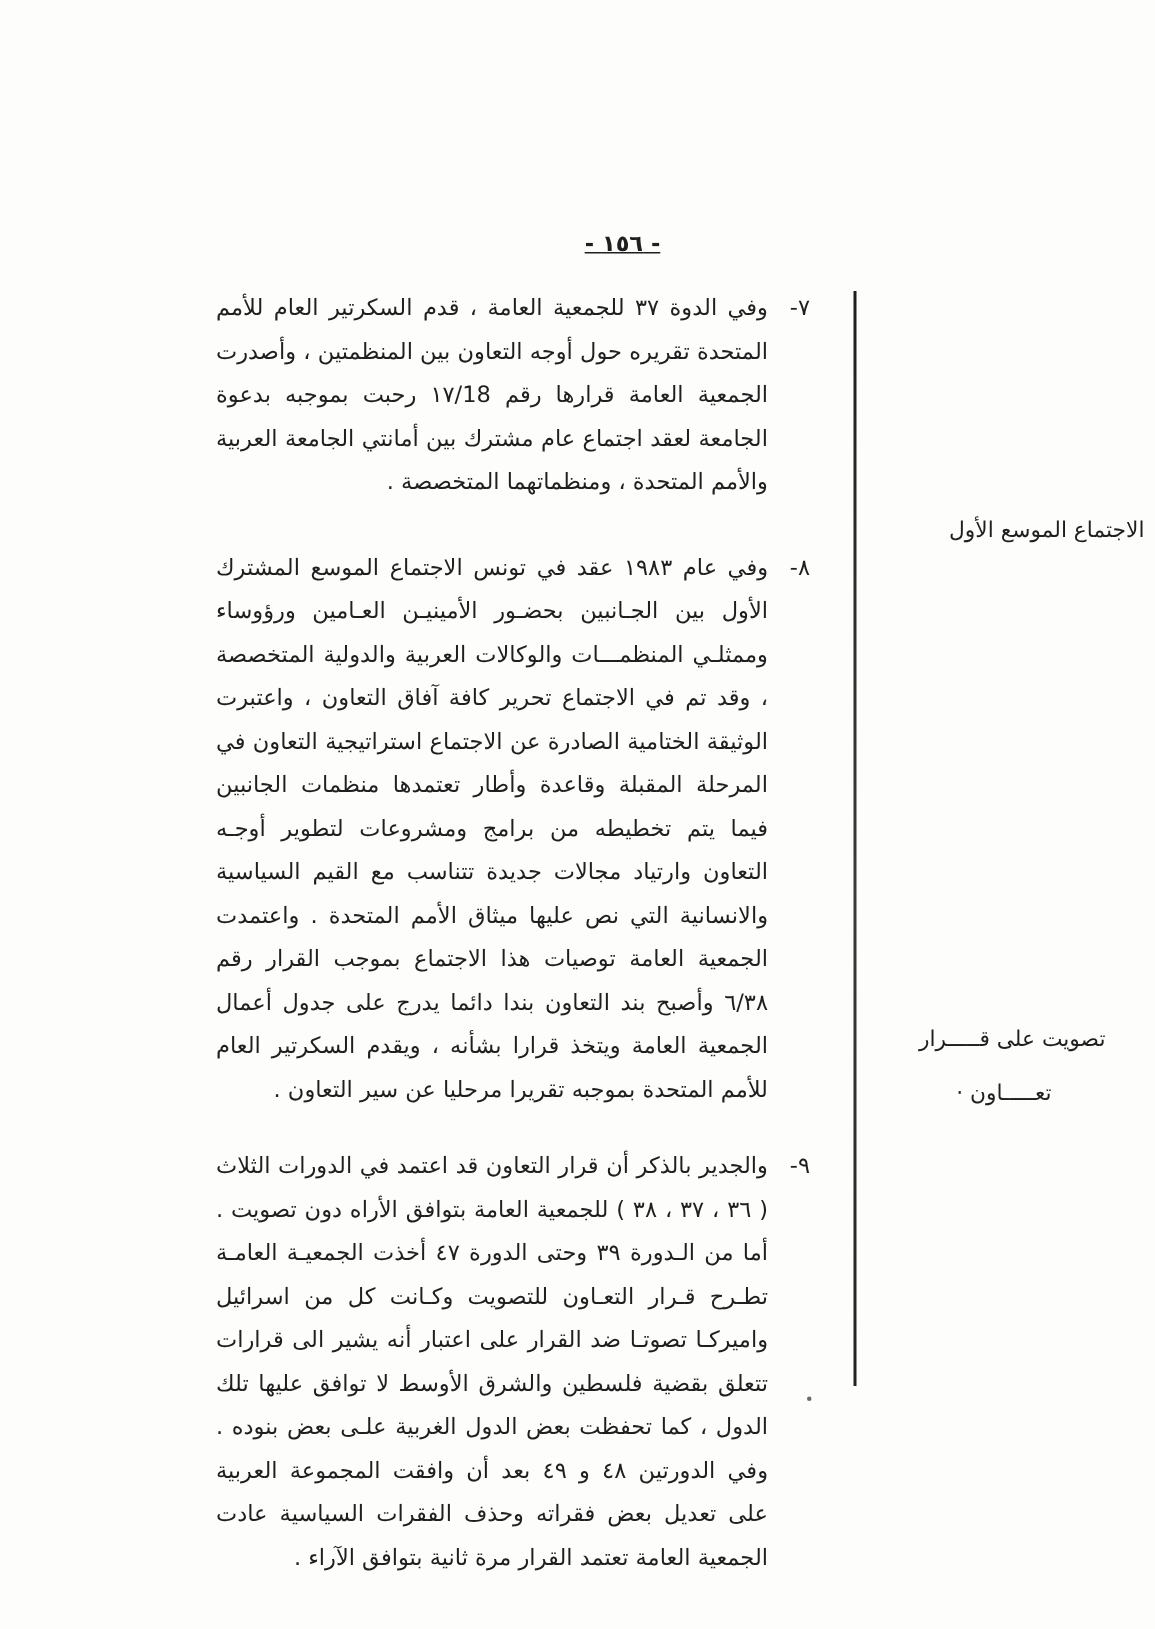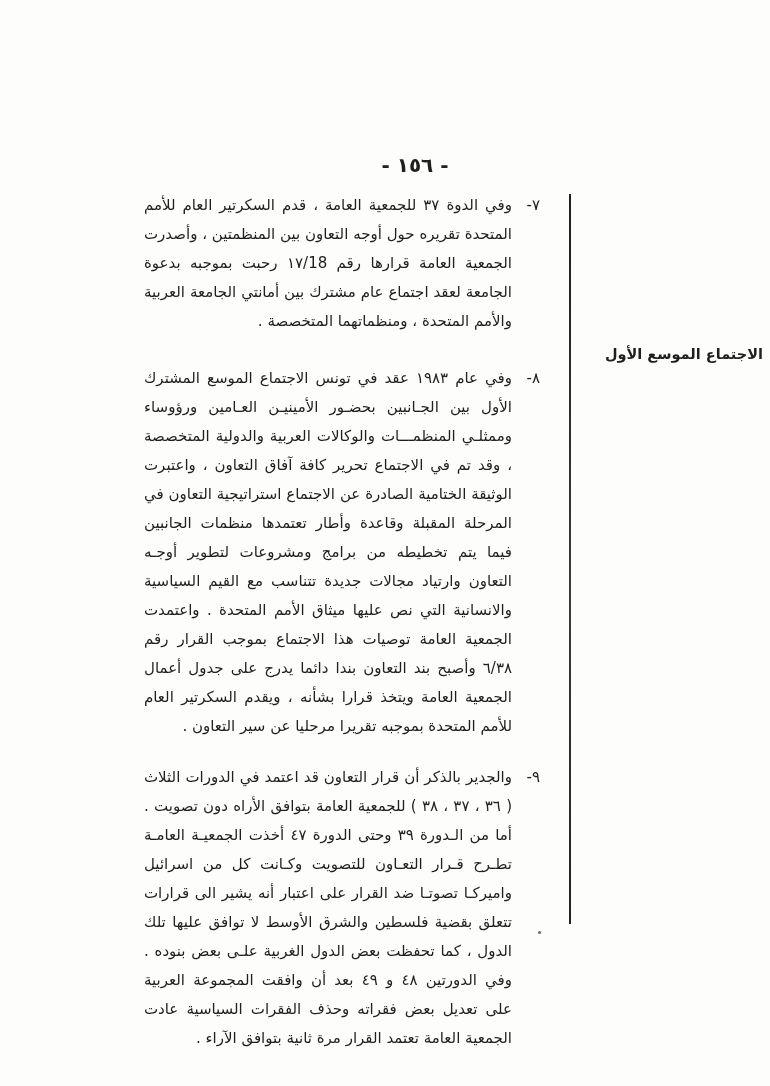--- a/index.html
+++ b/index.html
@@ -14,23 +14,24 @@
     font-family:"DejaVu Sans", sans-serif;
     direction:rtl;
     overflow:hidden;
   }
 
   
   .page-header {
     position:absolute;
     top:153px; left:352px; width:126px;
     text-align:center;
-    font-size:20px; font-weight:bold;
+    font-size:15px; font-weight:bold;
     letter-spacing:2px;
     white-space:nowrap;
+    text-decoration:underline;
   }
 
   
   .margin-rule {
     position:absolute;
     left:569px; top:194px;
     width:2px; height:730px;
     background:linear-gradient(180deg,#1e1e1e 0%, #3a3a3a 55%, #222 100%);
   }
 
@@ -53,21 +54,21 @@
     right:0; top:0;
     font-size:15px;
   }
   .para + .para { margin-top:28px; }
   .para.p9 { margin-top:22px; }
 
   
   .note {
     position:absolute;
     right:7px; width:180px;
-    font-size:14.5px; font-weight:bold;
+    font-size:14.5px; font-weight:normal;
     line-height:36px;
     text-align:right;
     white-space:nowrap;
   }
   .note-meeting { top:336px; }
   .note-vote    { top:675px; }
   .note .l2 { margin-right:62px; }
   .note-vote .l1 { margin-right:26px; }
 
   
@@ -105,17 +106,19 @@
       <span class="txt">والجدير بالذكر أن قرار التعاون قد اعتمد في الدورات الثلاث ( ٣٦ ، ٣٧ ، ٣٨ ) للجمعية العامة بتوافق الأراه دون تصويت . أما من الـدورة ٣٩ وحتى الدورة ٤٧ أخذت الجمعيـة العامـة تطـرح قـرار التعـاون للتصويت وكـانت كل من اسرائيل واميركـا تصوتـا ضد القرار على اعتبار أنه يشير الى قرارات تتعلق بقضية فلسطين والشرق الأوسط لا توافق عليها تلك الدول ، كما تحفظت بعض الدول الغربية علـى بعض بنوده . وفي الدورتين ٤٨ و ٤٩ بعد أن وافقت المجموعة العربية على تعديل بعض فقراته وحذف الفقرات السياسية عادت الجمعية العامة تعتمد القرار مرة ثانية بتوافق الآراء .</span>
     </div>
 
   </div>
 
   <div class="note note-meeting">
     <div class="l1">الاجتماع الموسع الأول</div>
   </div>
 
   <div class="note note-vote">
+    <div class="l1">تصويت على قـــــرار</div>
+    <div class="l2">تعـــــاون ·</div>
   </div>
 
   <div class="speck"></div>
 
 </div>
 
 </body></html>

